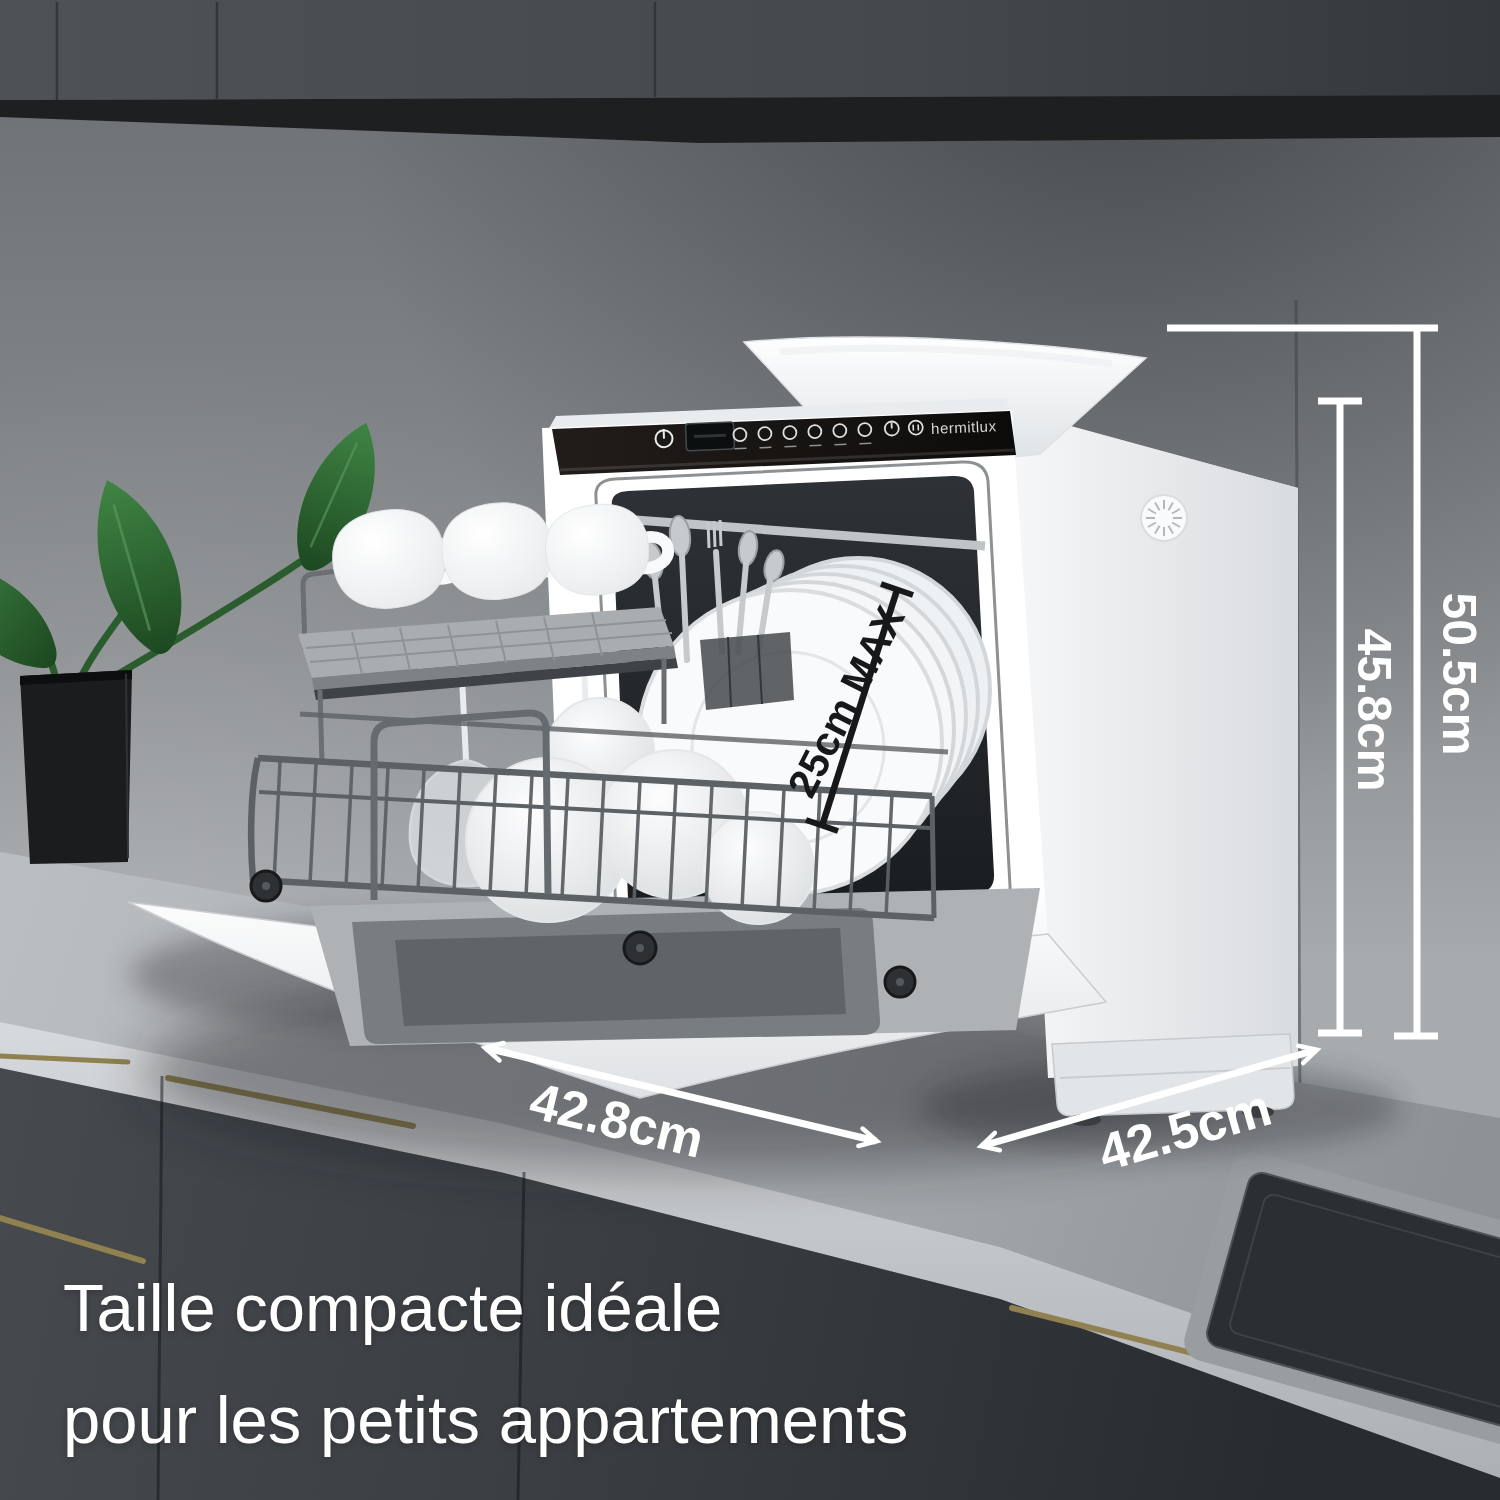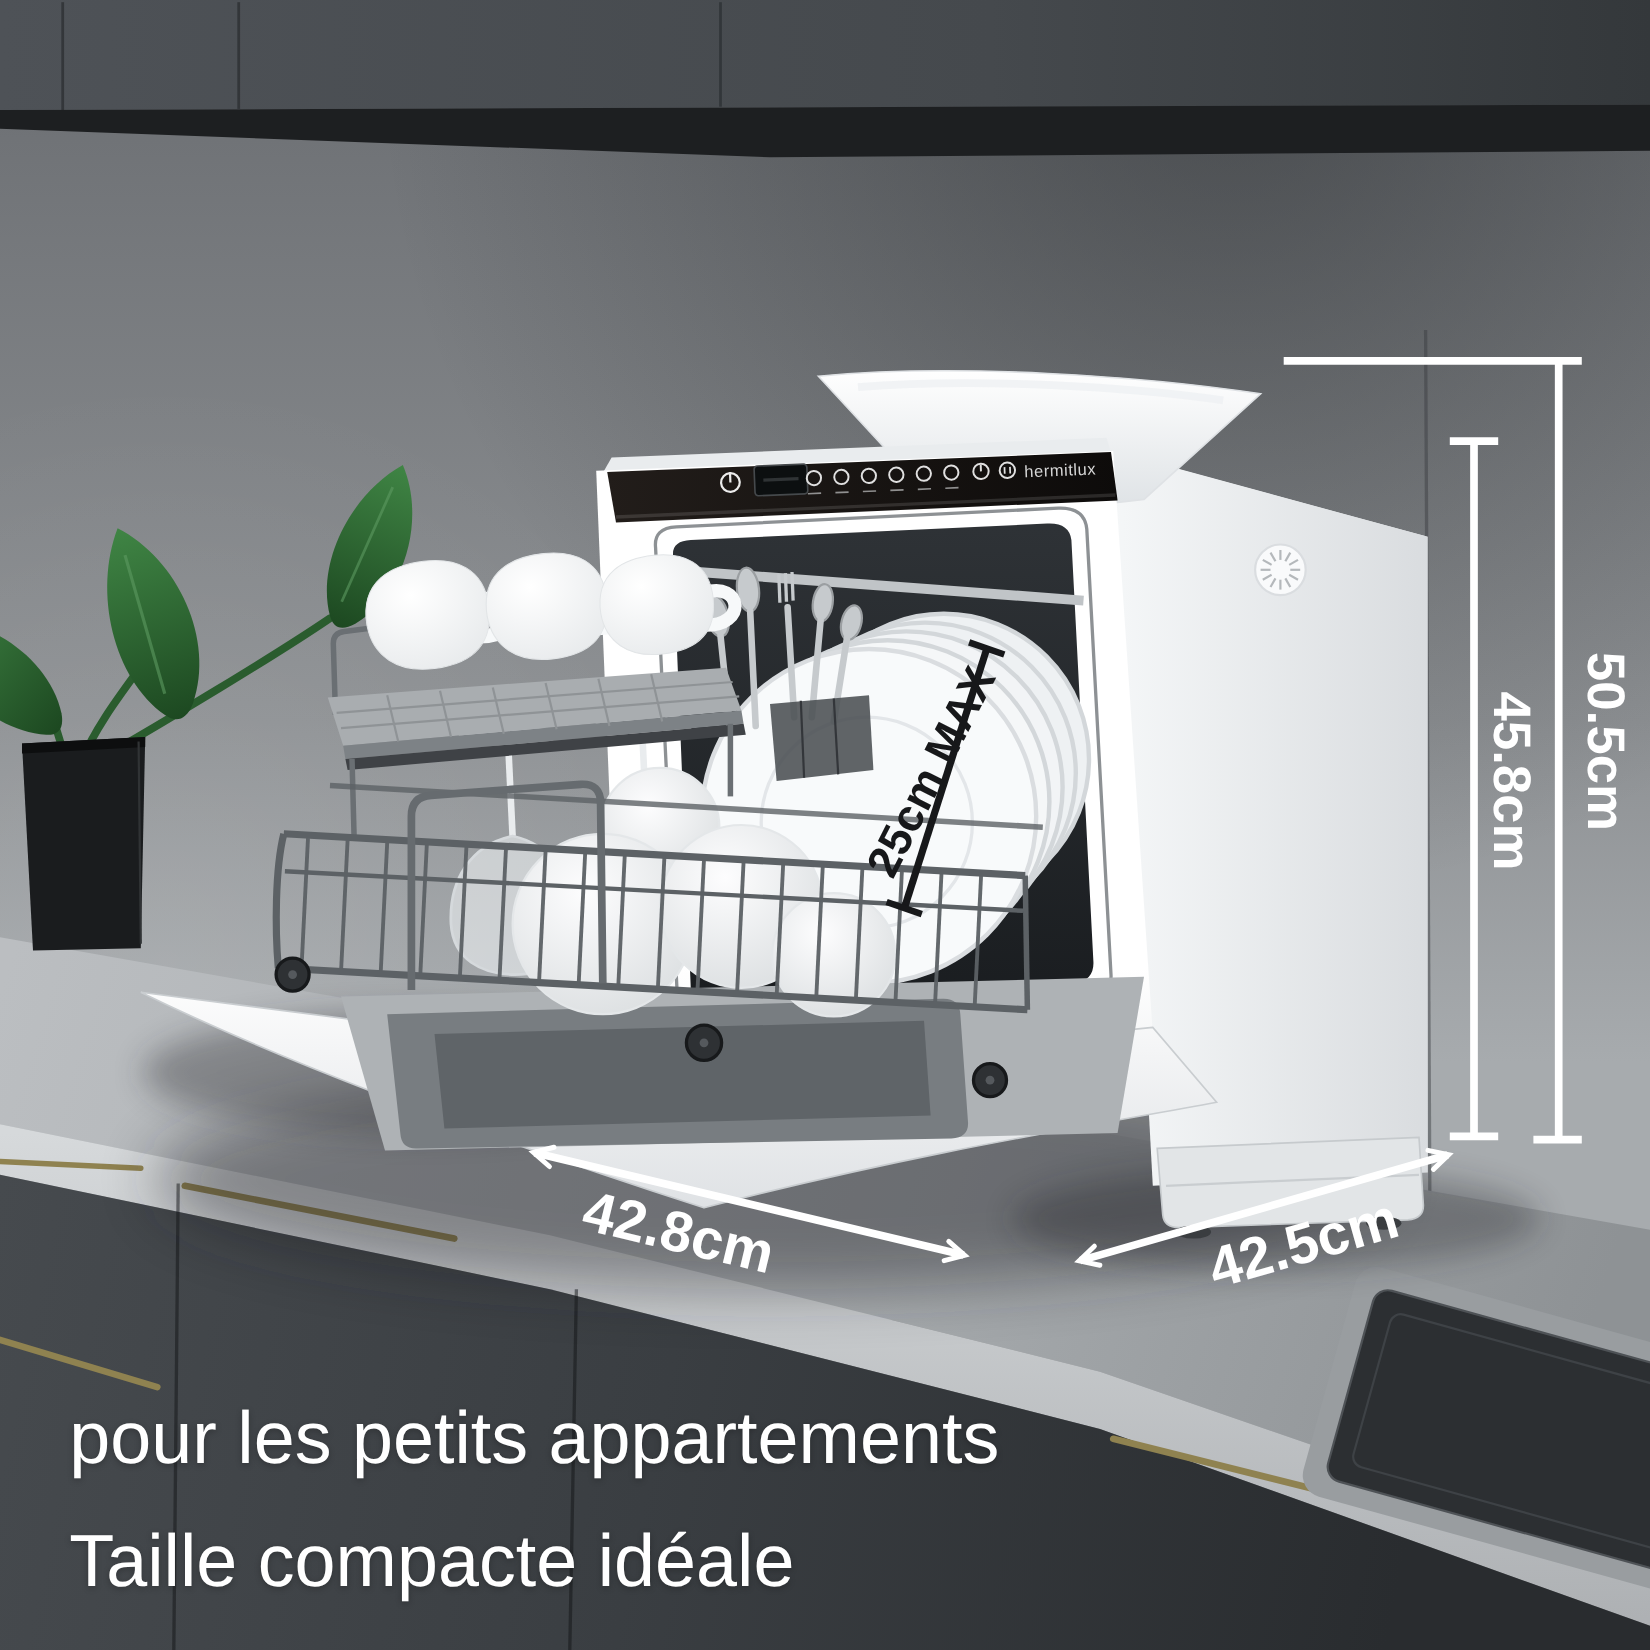--- a/index.html
+++ b/index.html
@@ -400,16 +400,16 @@
   </g>
   <g stroke="none">
     <text class="dim-label" transform="translate(1456,674) rotate(90)" text-anchor="middle" dominant-baseline="middle">50.5cm</text>
     <text class="dim-label" transform="translate(1371,710) rotate(90)" text-anchor="middle" dominant-baseline="middle">45.8cm</text>
     <text class="dim-label-b" transform="translate(616,1124) rotate(13.5)" text-anchor="middle" dominant-baseline="middle">42.8cm</text>
     <text class="dim-label-b" transform="translate(1186,1134) rotate(-16)" text-anchor="middle" dominant-baseline="middle">42.5cm</text>
   </g>
 </svg>
 
   <div class="caption">
+    <span>Taille compacte idéale</span>
     <span>pour les petits appartements</span>
-    <span>Taille compacte idéale</span>
   </div>
 </div>
 
 </body></html>

